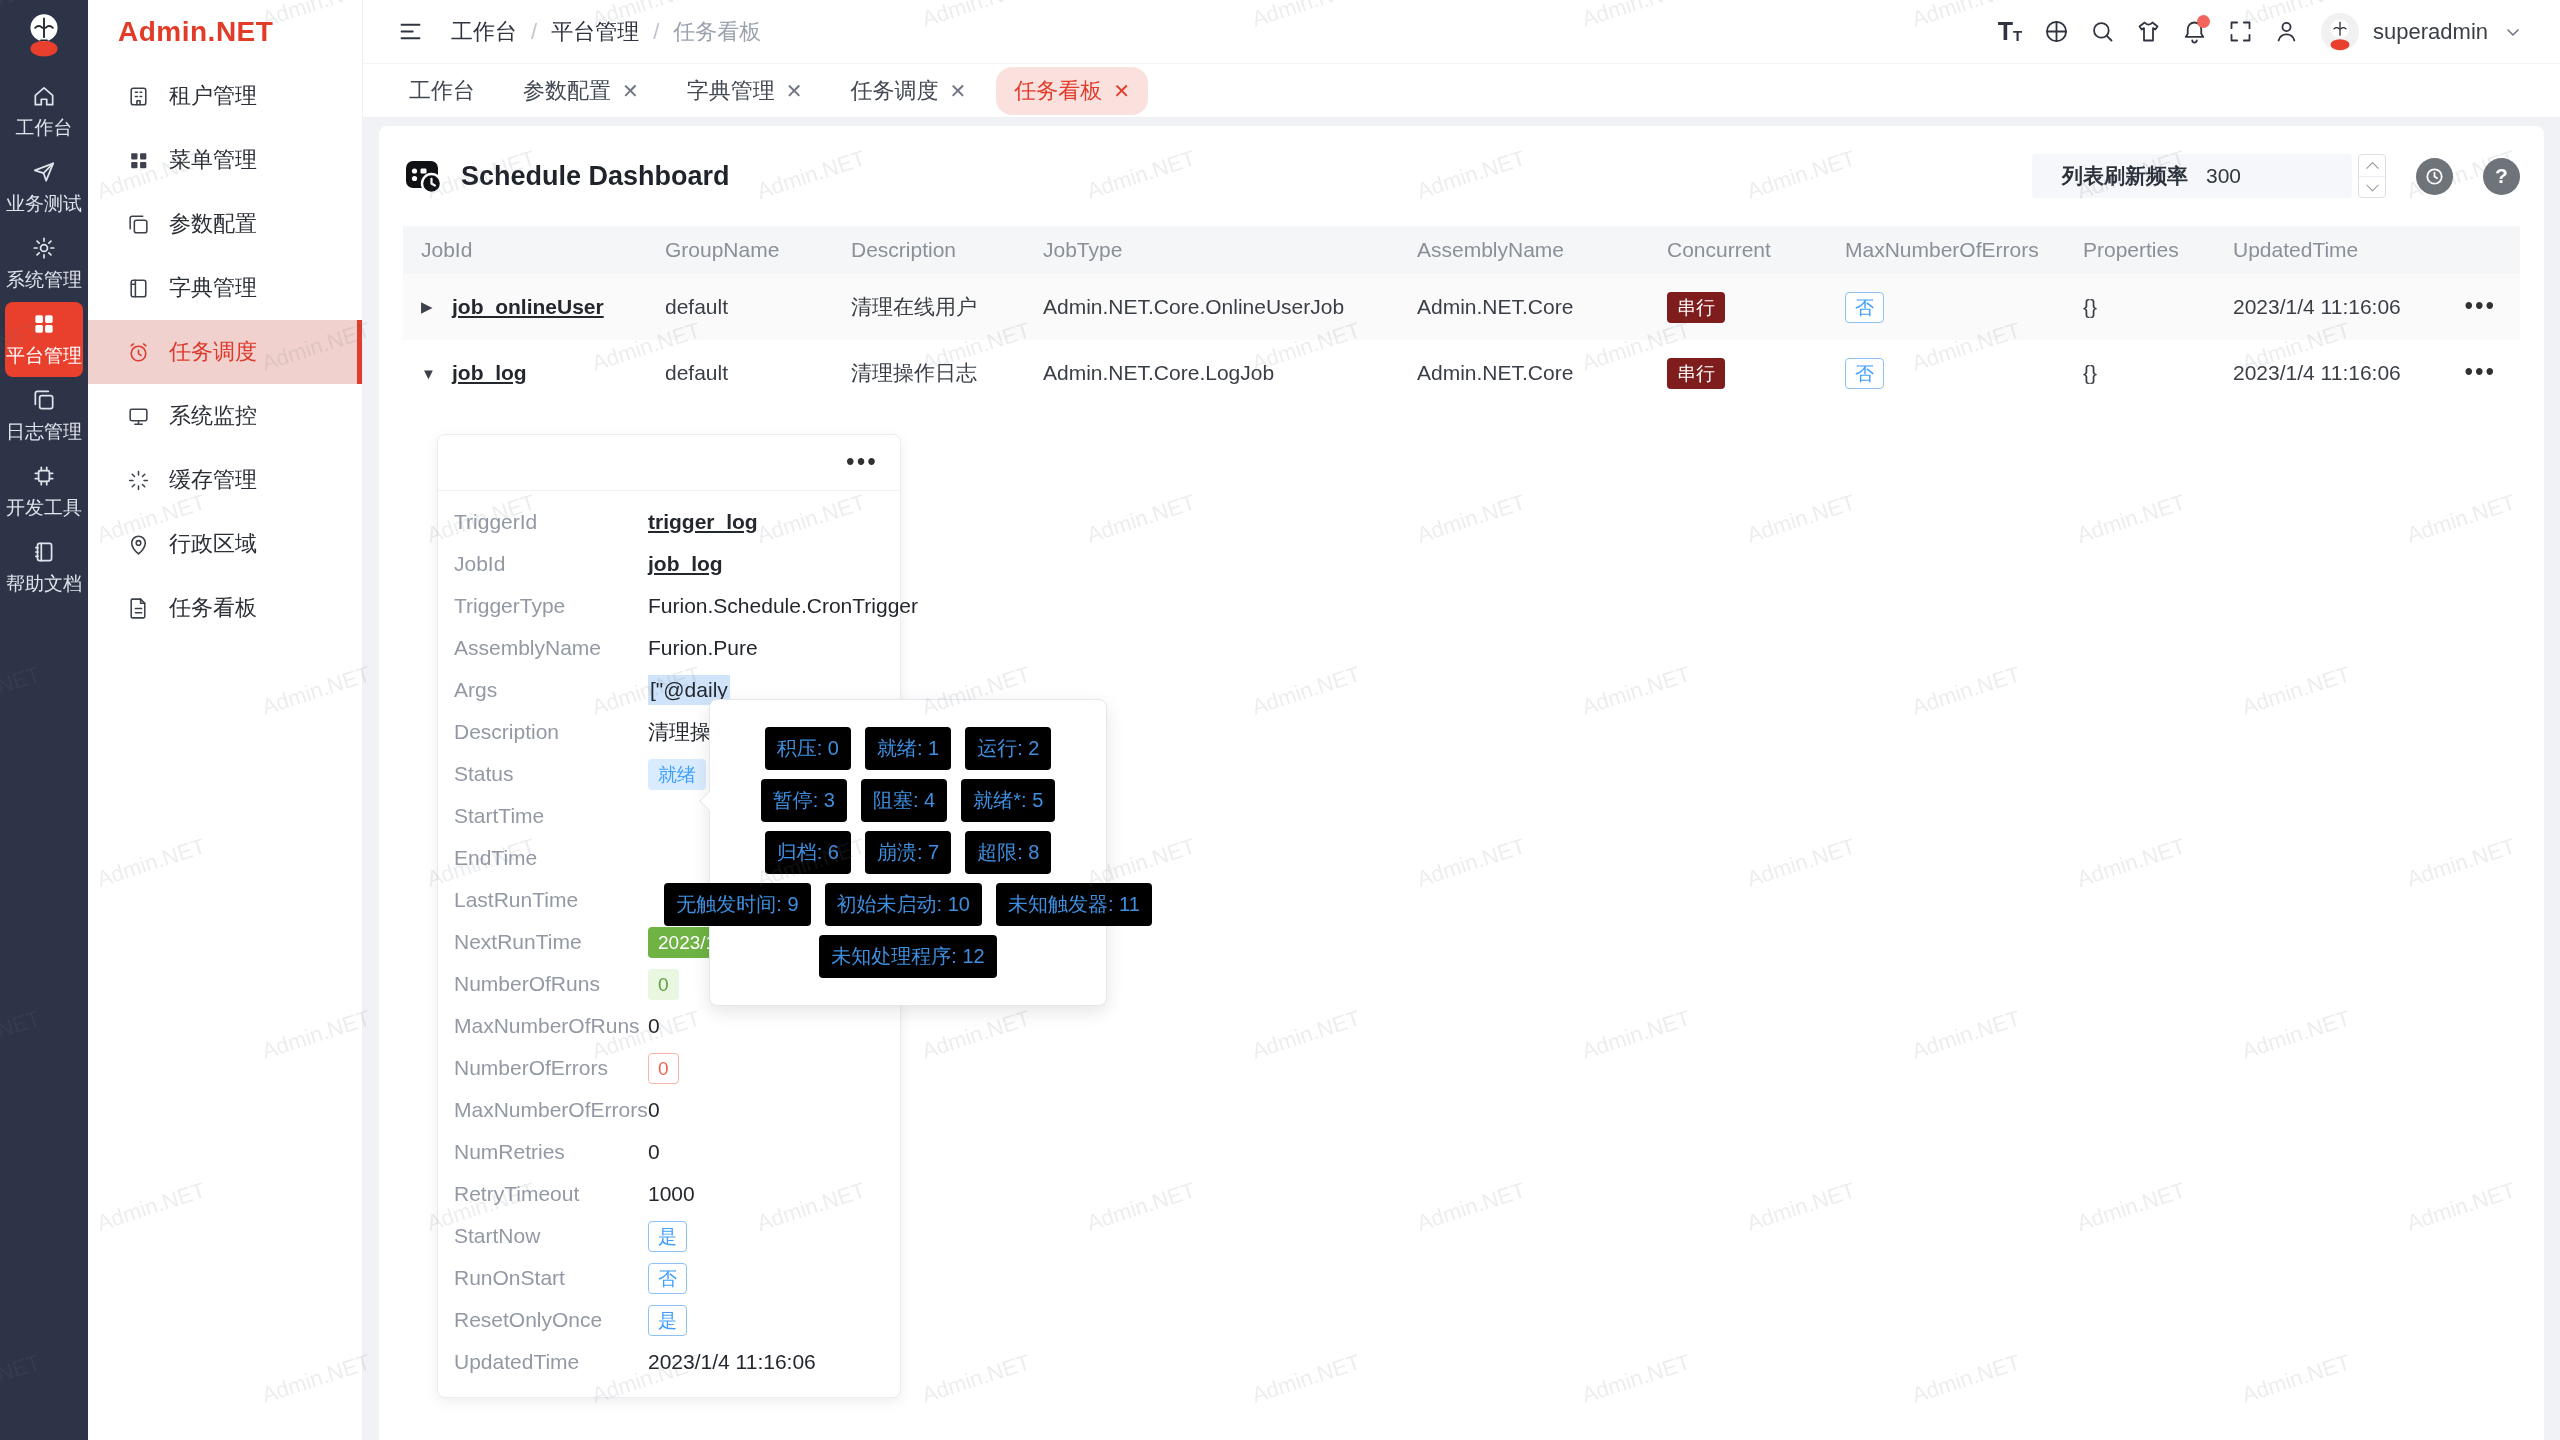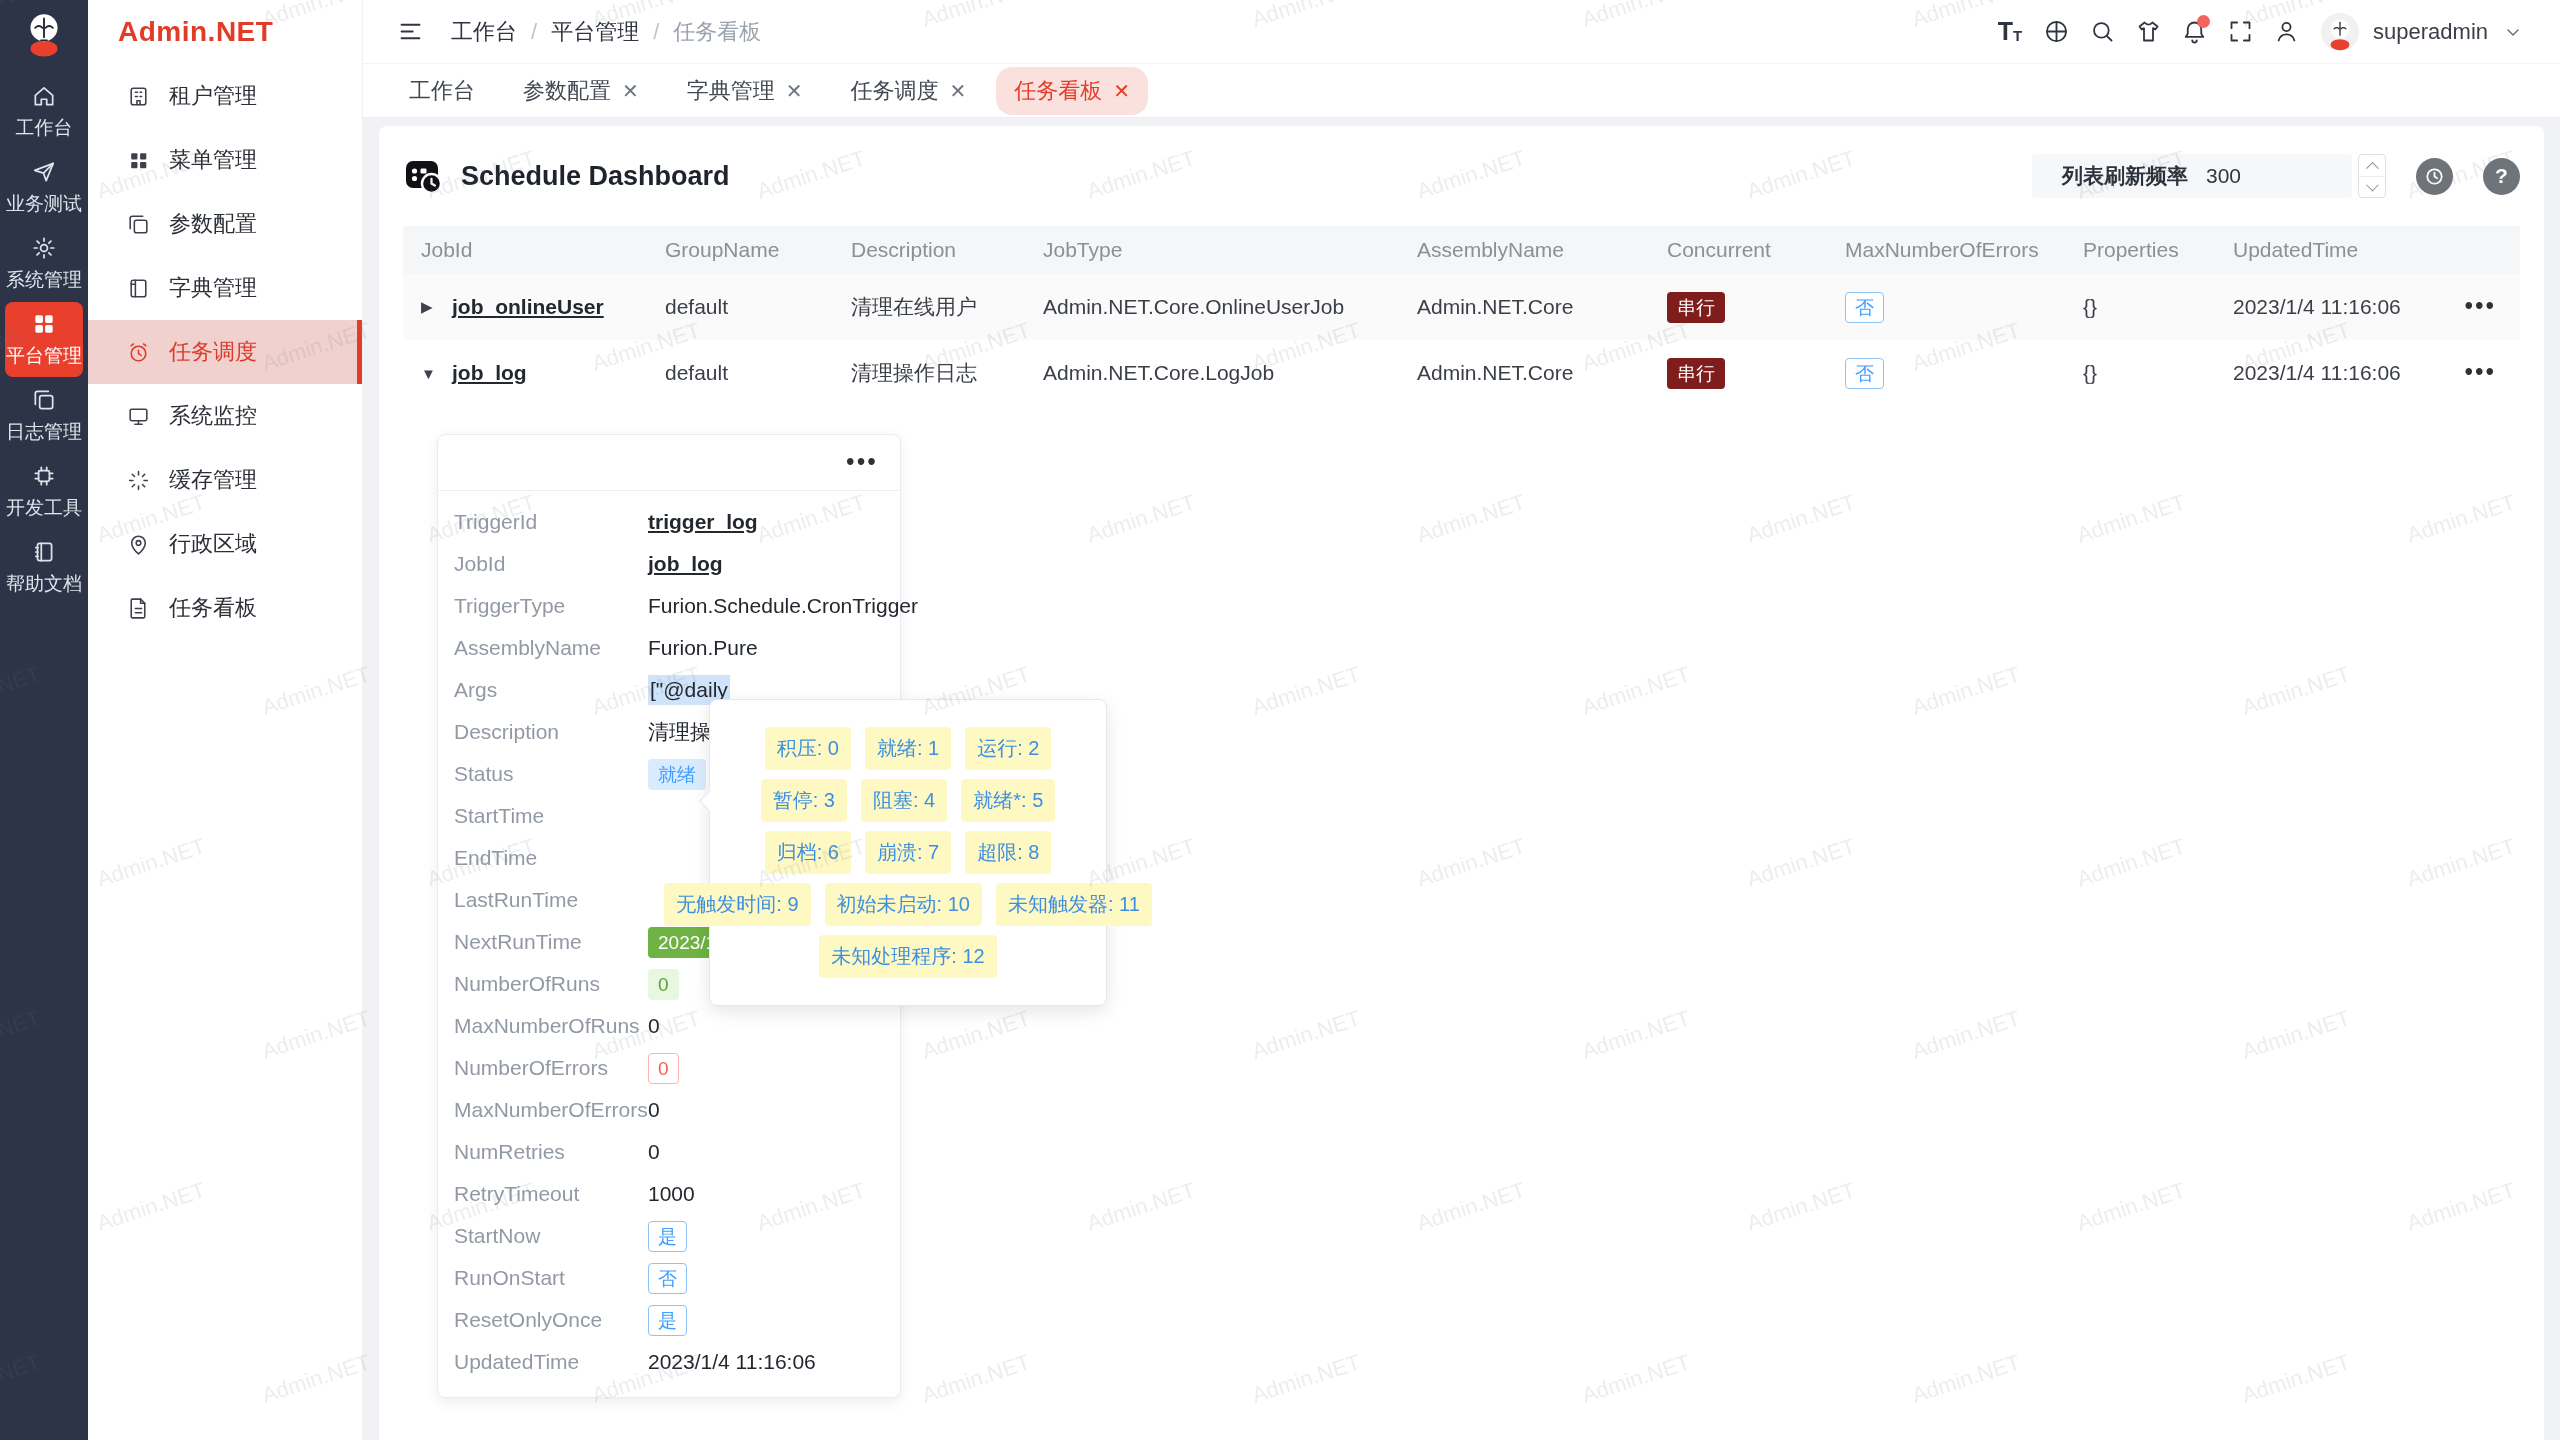--- a/index.html
+++ b/index.html
@@ -107,21 +107,21 @@
   .detail-rows { padding: 10px 0 14px; }
   .d-row { display: flex; align-items: center; height: 42px; padding: 0 16px; font-size: 21px; }
   .d-label { width: 194px; color: #9299a5; flex-shrink: 0; }
   .d-value { color: #23272e; white-space: nowrap; }
   .d-value.link { font-weight: 700; text-decoration: underline; cursor: pointer; }
   .d-value.hl { background: #cfe4fa; padding: 3px 2px; }
 
   .popover { position: absolute; left: 306px; top: 265px; width: 398px; background: #fff; border: 1px solid #e4e7ed; border-radius: 8px; box-shadow: 0 6px 18px rgba(0,0,0,.10); padding: 18px 12px; z-index: 5; }
   .pop-arrow { position: absolute; left: -8px; top: 94px; width: 14px; height: 14px; background: #fff; border-left: 1px solid #e4e7ed; border-bottom: 1px solid #e4e7ed; transform: rotate(45deg); }
   .pop-row { display: flex; justify-content: center; gap: 14px; margin: 9px 0; }
-  .pop-badge { background: #fef9c3; color: #3e8fe0; border-radius: 4px; padding: 8px 12px; font-size: 20px; white-space: nowrap; }
+  .pop-badge { background: #000000; color: #3e8fe0; border-radius: 4px; padding: 8px 12px; font-size: 20px; white-space: nowrap; }
 </style>
 </head>
 <body>
 
 <div class="wm" id="wm">
     <span style="left: -70px; top: -10px;">Admin.NET</span>
     <span style="left: 260px; top: -10px;">Admin.NET</span>
     <span style="left: 590px; top: -10px;">Admin.NET</span>
     <span style="left: 920px; top: -10px;">Admin.NET</span>
     <span style="left: 1250px; top: -10px;">Admin.NET</span>

